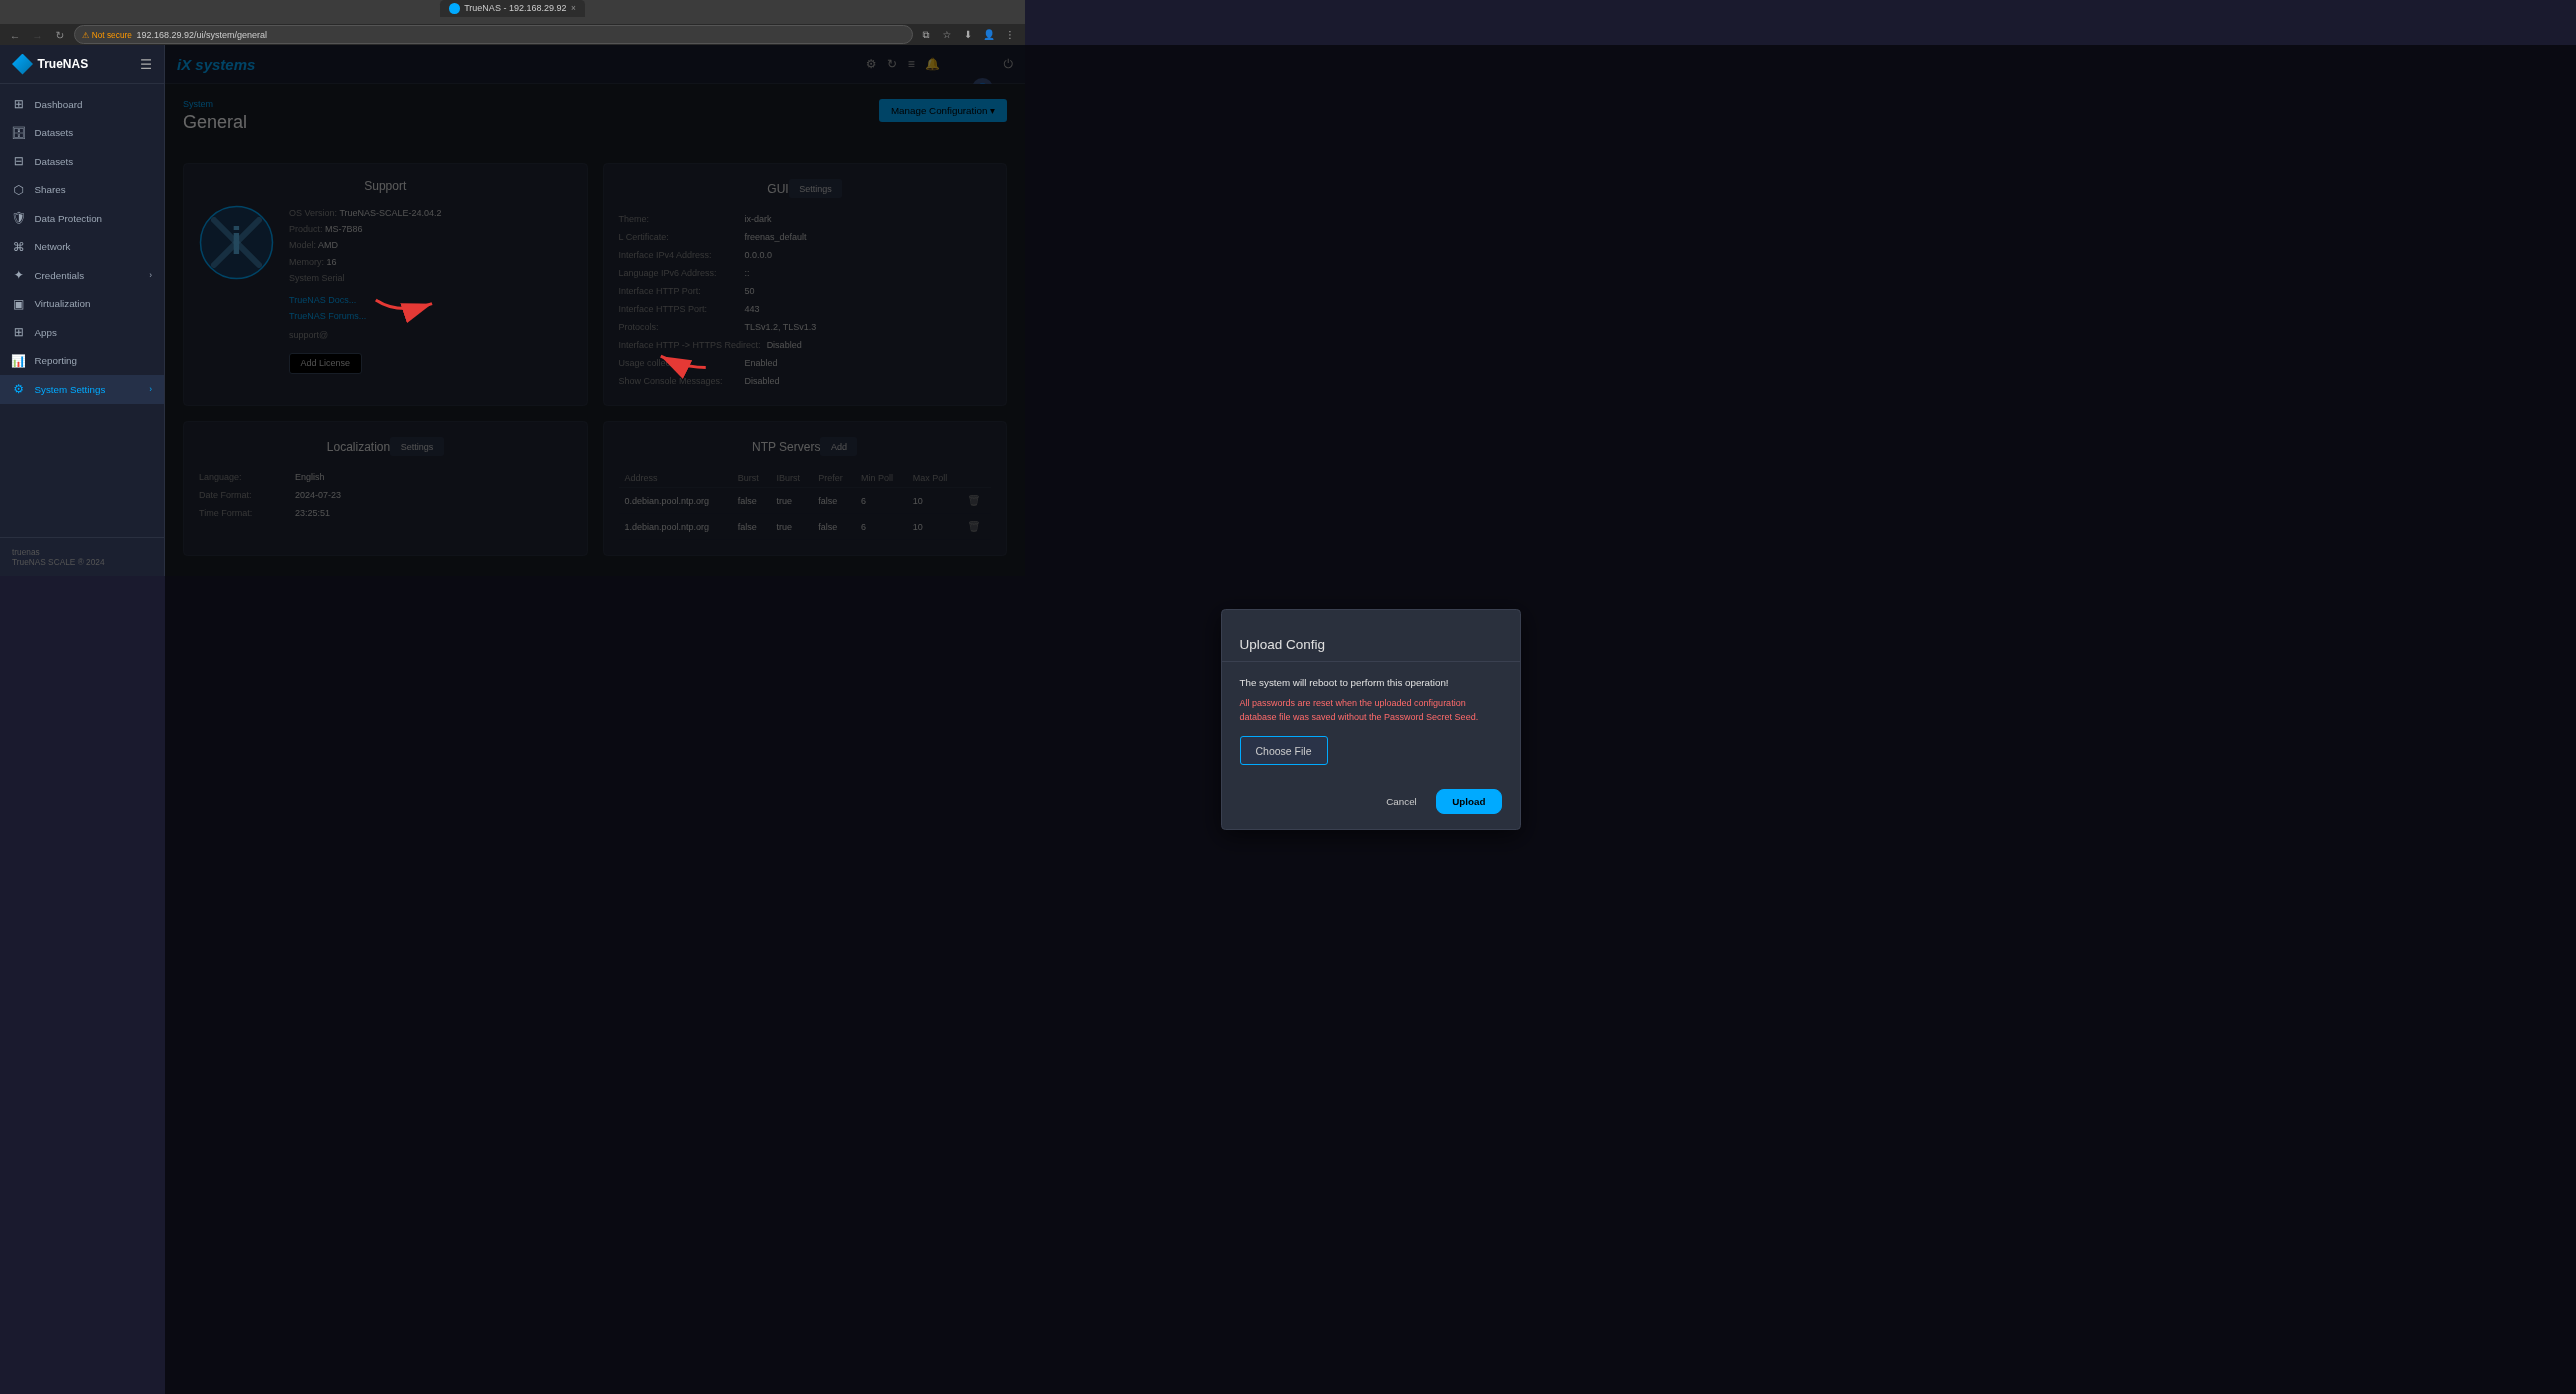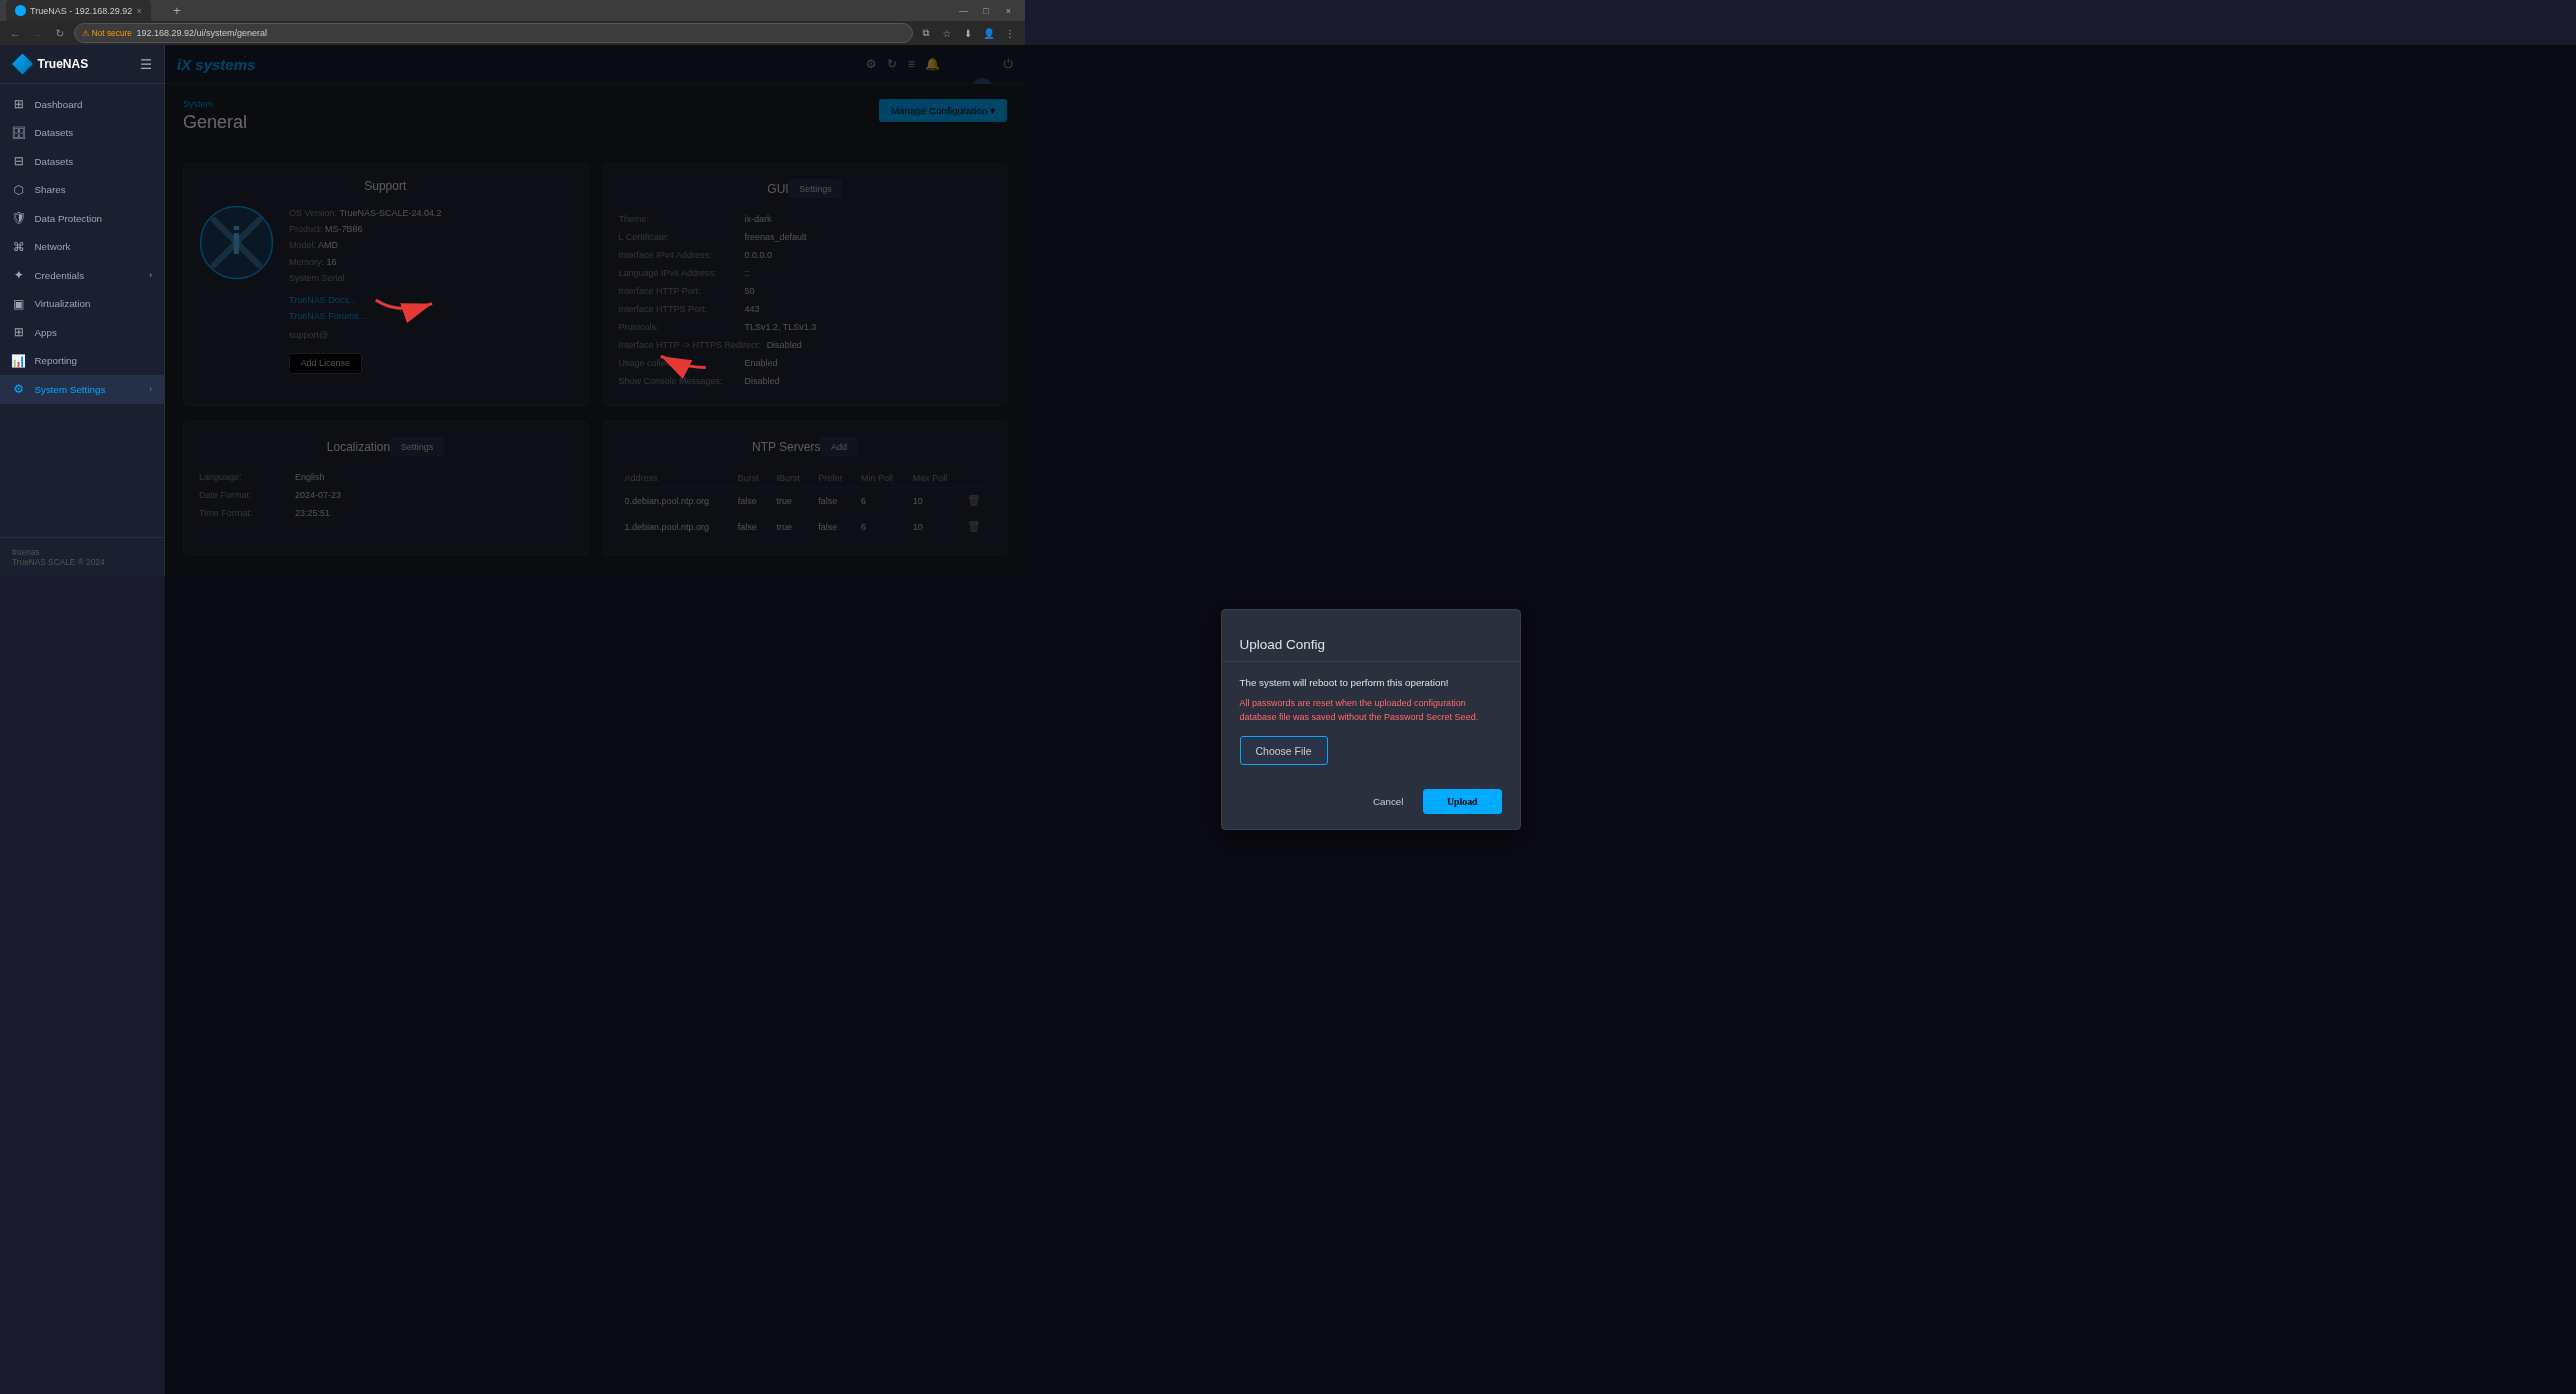--- a/index.html
+++ b/index.html
@@ -20,20 +20,21 @@
       display: flex;
       flex-direction: column;
     }
     .browser-tabs {
       background: #3c3c3c;
       height: 24px;
       display: flex;
       align-items: center;
       padding: 0 6px;
       gap: 18px;
+      flex-direction: column;
     }
     .browser-tab {
       background: #2d2d2d;
       border-radius: 4.5px 4.5px 0 0;
       padding: 3px 9px;
       font-size: 9px;
       color: #ccc;
       display: flex;
       align-items: center;
       gap: 4.5px;
@@ -492,26 +493,25 @@
       color: #ccc;
       border: none;
       padding: 6px 12px;
       cursor: pointer;
       font-size: 9.8px;
     }
     .upload-btn {
       background: #0af;
       color: #000;
       border: 1.5px solid #0af;
-      padding: 6px 23px;
-      border-radius: 3px;
+      padding: 6px 15px;
+      border-radius: 8px;
       cursor: pointer;
       font-size: 9.8px;
       font-weight: 600;
-      font-family: Liberation Serif, serif;
     }
 
     .header-row {
       display: flex;
       justify-content: space-between;
       align-items: flex-start;
       margin-bottom: 15px;
     }
   </style>
 </head>

